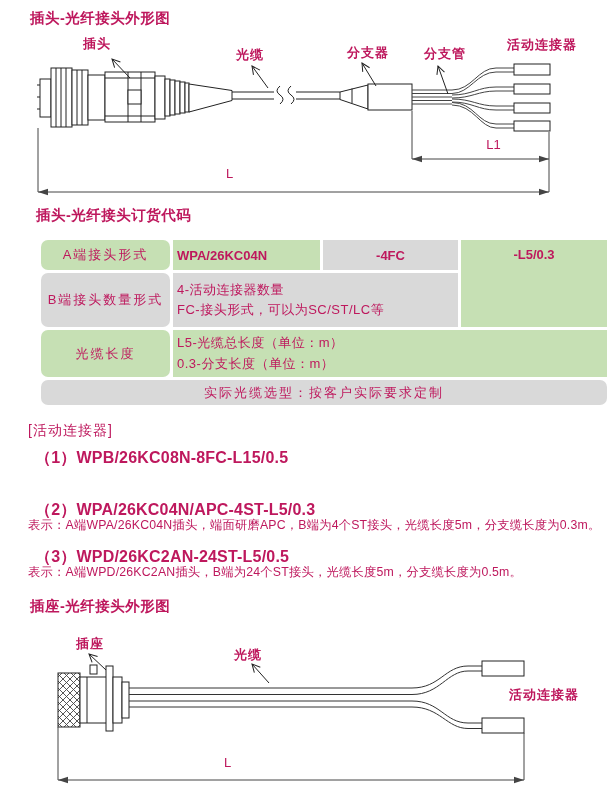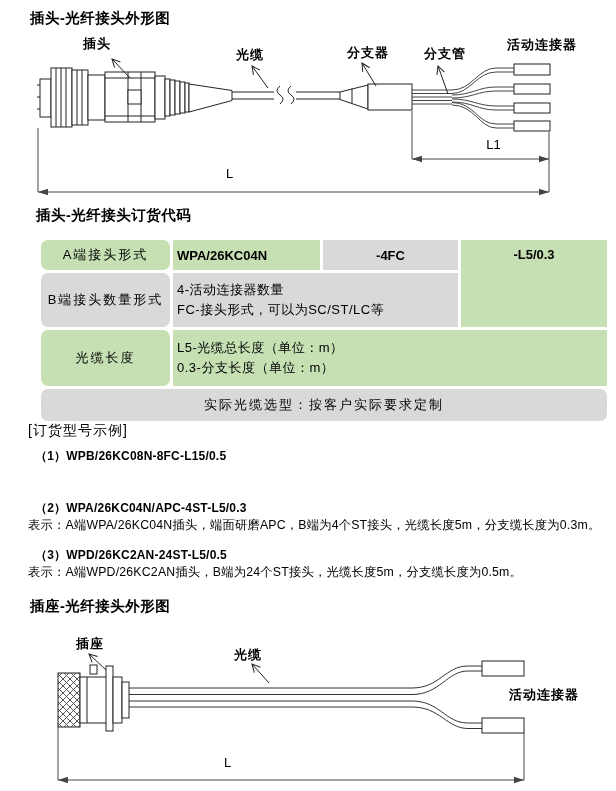--- a/index.html
+++ b/index.html
@@ -1,33 +1,33 @@
 <!DOCTYPE html>
 <html style="--table-green: #c6e0b4; --table-gray: #d9d9d9;"><head>
 <meta charset="utf-8">
 <style>
   html,body{margin:0;padding:0;background:#fff;}
   .page{position:relative;width:616px;height:791px;background:#fff;
-        font-family:"Liberation Sans",sans-serif;color:#000000;overflow:hidden;}
+        font-family:"Liberation Sans",sans-serif;color:#be185d;overflow:hidden;}
   .title{position:absolute;font-weight:bold;font-size:14.5px;letter-spacing:.5px;white-space:nowrap;}
   .dlabel{position:absolute;font-weight:bold;font-size:13px;letter-spacing:1px;white-space:nowrap;}
   .dim{position:absolute;font-size:13px;white-space:nowrap;}
   .art{position:absolute;left:0;top:0;}
   .order-table{position:absolute;left:38px;top:237px;width:572px;
                border-collapse:separate;border-spacing:3px;table-layout:fixed;}
   .order-table td{font-size:13px;vertical-align:middle;padding:0 4px;}
   td.g{background:var(--table-green,#c6e0b4);}
   td.gy{background:var(--table-gray,#d9d9d9);}
   td.c{text-align:center;}
   td.top{vertical-align:top;padding-top:7px;}
   .zh{letter-spacing:2px;border-radius:7px;}
   .code{font-weight:bold;font-size:12.5px;letter-spacing:0;}
   .ml{line-height:1.55;letter-spacing:.5px;}
   .exhead{position:absolute;font-size:14px;letter-spacing:1px;white-space:nowrap;}
-  .exmodel{position:absolute;font-weight:bold;font-size:12px;white-space:nowrap;letter-spacing:.2px;}
+  .exmodel{position:absolute;font-weight:bold;font-size:16px;white-space:nowrap;letter-spacing:.2px;}
   .exdesc{position:absolute;font-size:12.3px;white-space:nowrap;letter-spacing:.2px;}
 </style>
 </head>
 <body>
 
 <div class="page">
 
   <svg class="art" width="616" height="791" viewBox="0 0 616 791">
     <defs>
       <marker id="lead" markerWidth="12" markerHeight="12" refX="9" refY="5" orient="auto" markerUnits="userSpaceOnUse">
@@ -166,34 +166,34 @@
       <td class="gy c code">-4FC</td>
       <td class="g c code top" rowspan="2">-L5/0.3</td>
     </tr>
     <tr style="height:54px;">
       <td class="gy c zh">B端接头数量形式</td>
       <td class="gy" colspan="2">
         <div class="ml">4-活动连接器数量</div>
         <div class="ml">FC-接头形式，可以为SC/ST/LC等</div>
       </td>
     </tr>
-    <tr style="height:56px;">
+    <tr style="height:47px;">
       <td class="g c zh">光缆长度</td>
       <td class="g" colspan="3">
         <div class="ml">L5-光缆总长度（单位：m）</div>
         <div class="ml">0.3-分支长度（单位：m）</div>
       </td>
     </tr>
-    <tr style="height:32px;">
+    <tr style="height:25px;">
       <td class="gy c zh" colspan="4">实际光缆选型：按客户实际要求定制</td>
     </tr>
   </tbody>
     </table>
 
-  <div class="exhead" style="left:28px;top:422px;">[订货型号示例]</div>
+  <div class="exhead" style="left:28px;top:422px;">[活动连接器]</div>
 
   <div class="exmodel" style="left:35px;top:448px;">（1）WPB/26KC08N-8FC-L15/0.5</div>
 
   <div class="exmodel" style="left:35px;top:500px;">（2）WPA/26KC04N/APC-4ST-L5/0.3</div>
   <div class="exdesc" style="left:28px;top:517px;">表示：A端WPA/26KC04N插头，端面研磨APC，B端为4个ST接头，光缆长度5m，分支缆长度为0.3m。</div>
 
   <div class="exmodel" style="left:35px;top:547px;">（3）WPD/26KC2AN-24ST-L5/0.5</div>
   <div class="exdesc" style="left:28px;top:564px;">表示：A端WPD/26KC2AN插头，B端为24个ST接头，光缆长度5m，分支缆长度为0.5m。</div>
 
   <div class="title" style="left:30px;top:597px;">插座-光纤接头外形图</div>

